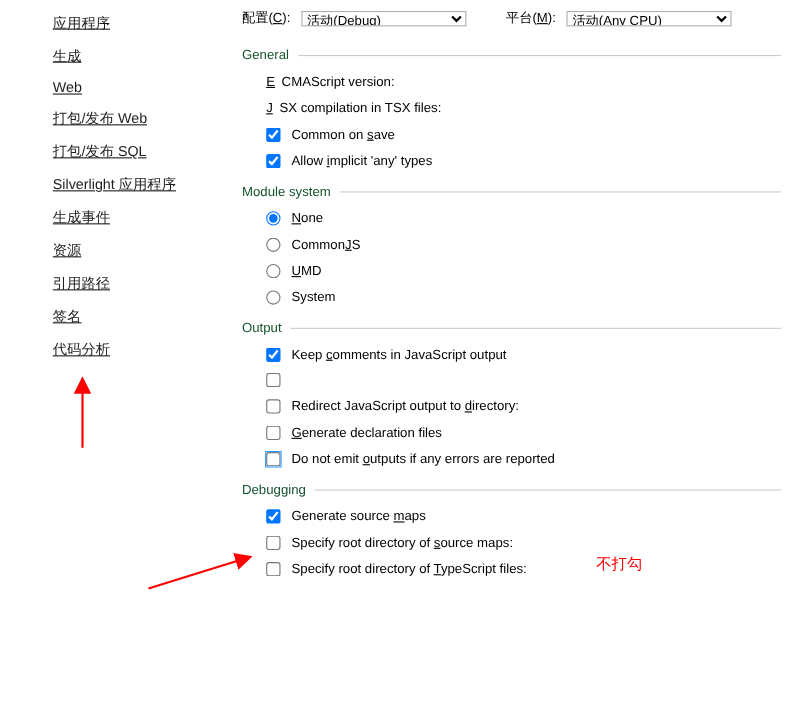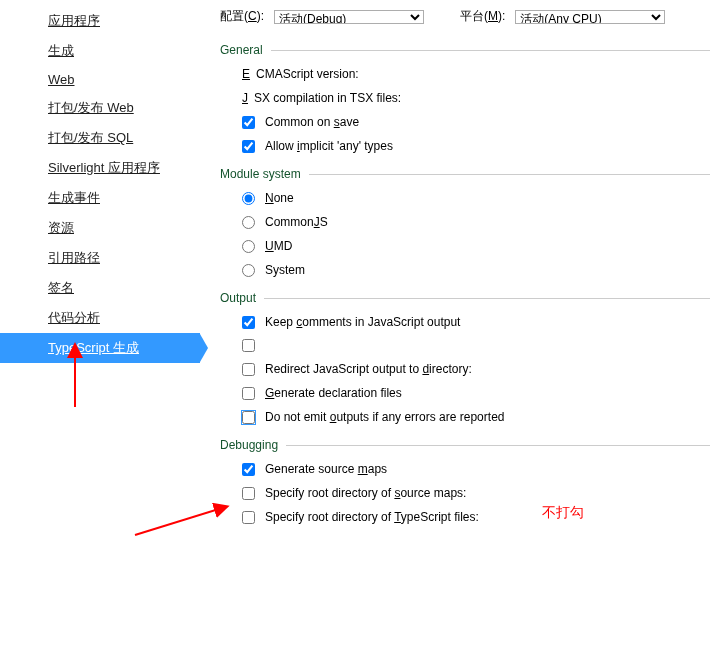--- a/index.html
+++ b/index.html
@@ -111,21 +111,20 @@
     <div class="sidebar-item">生成</div>
     <div class="sidebar-item">Web</div>
     <div class="sidebar-item">打包/发布 Web</div>
     <div class="sidebar-item">打包/发布 SQL</div>
     <div class="sidebar-item">Silverlight 应用程序</div>
     <div class="sidebar-item">生成事件</div>
     <div class="sidebar-item">资源</div>
     <div class="sidebar-item">引用路径</div>
     <div class="sidebar-item">签名</div>
     <div class="sidebar-item">代码分析</div>
-    <div class="sidebar-item selected">TypeScript 生成</div>
   </div>
 
   <div class="content">
     <div class="top-row">
       <label><span>配置(</span><span class="u">C</span><span>):</span></label>
       <select><option>活动(Debug)</option></select>
       <span style="width:16px"></span>
       <label><span>平台(</span><span class="u">M</span><span>):</span></label>
       <select><option>活动(Any CPU)</option></select>
     </div>

